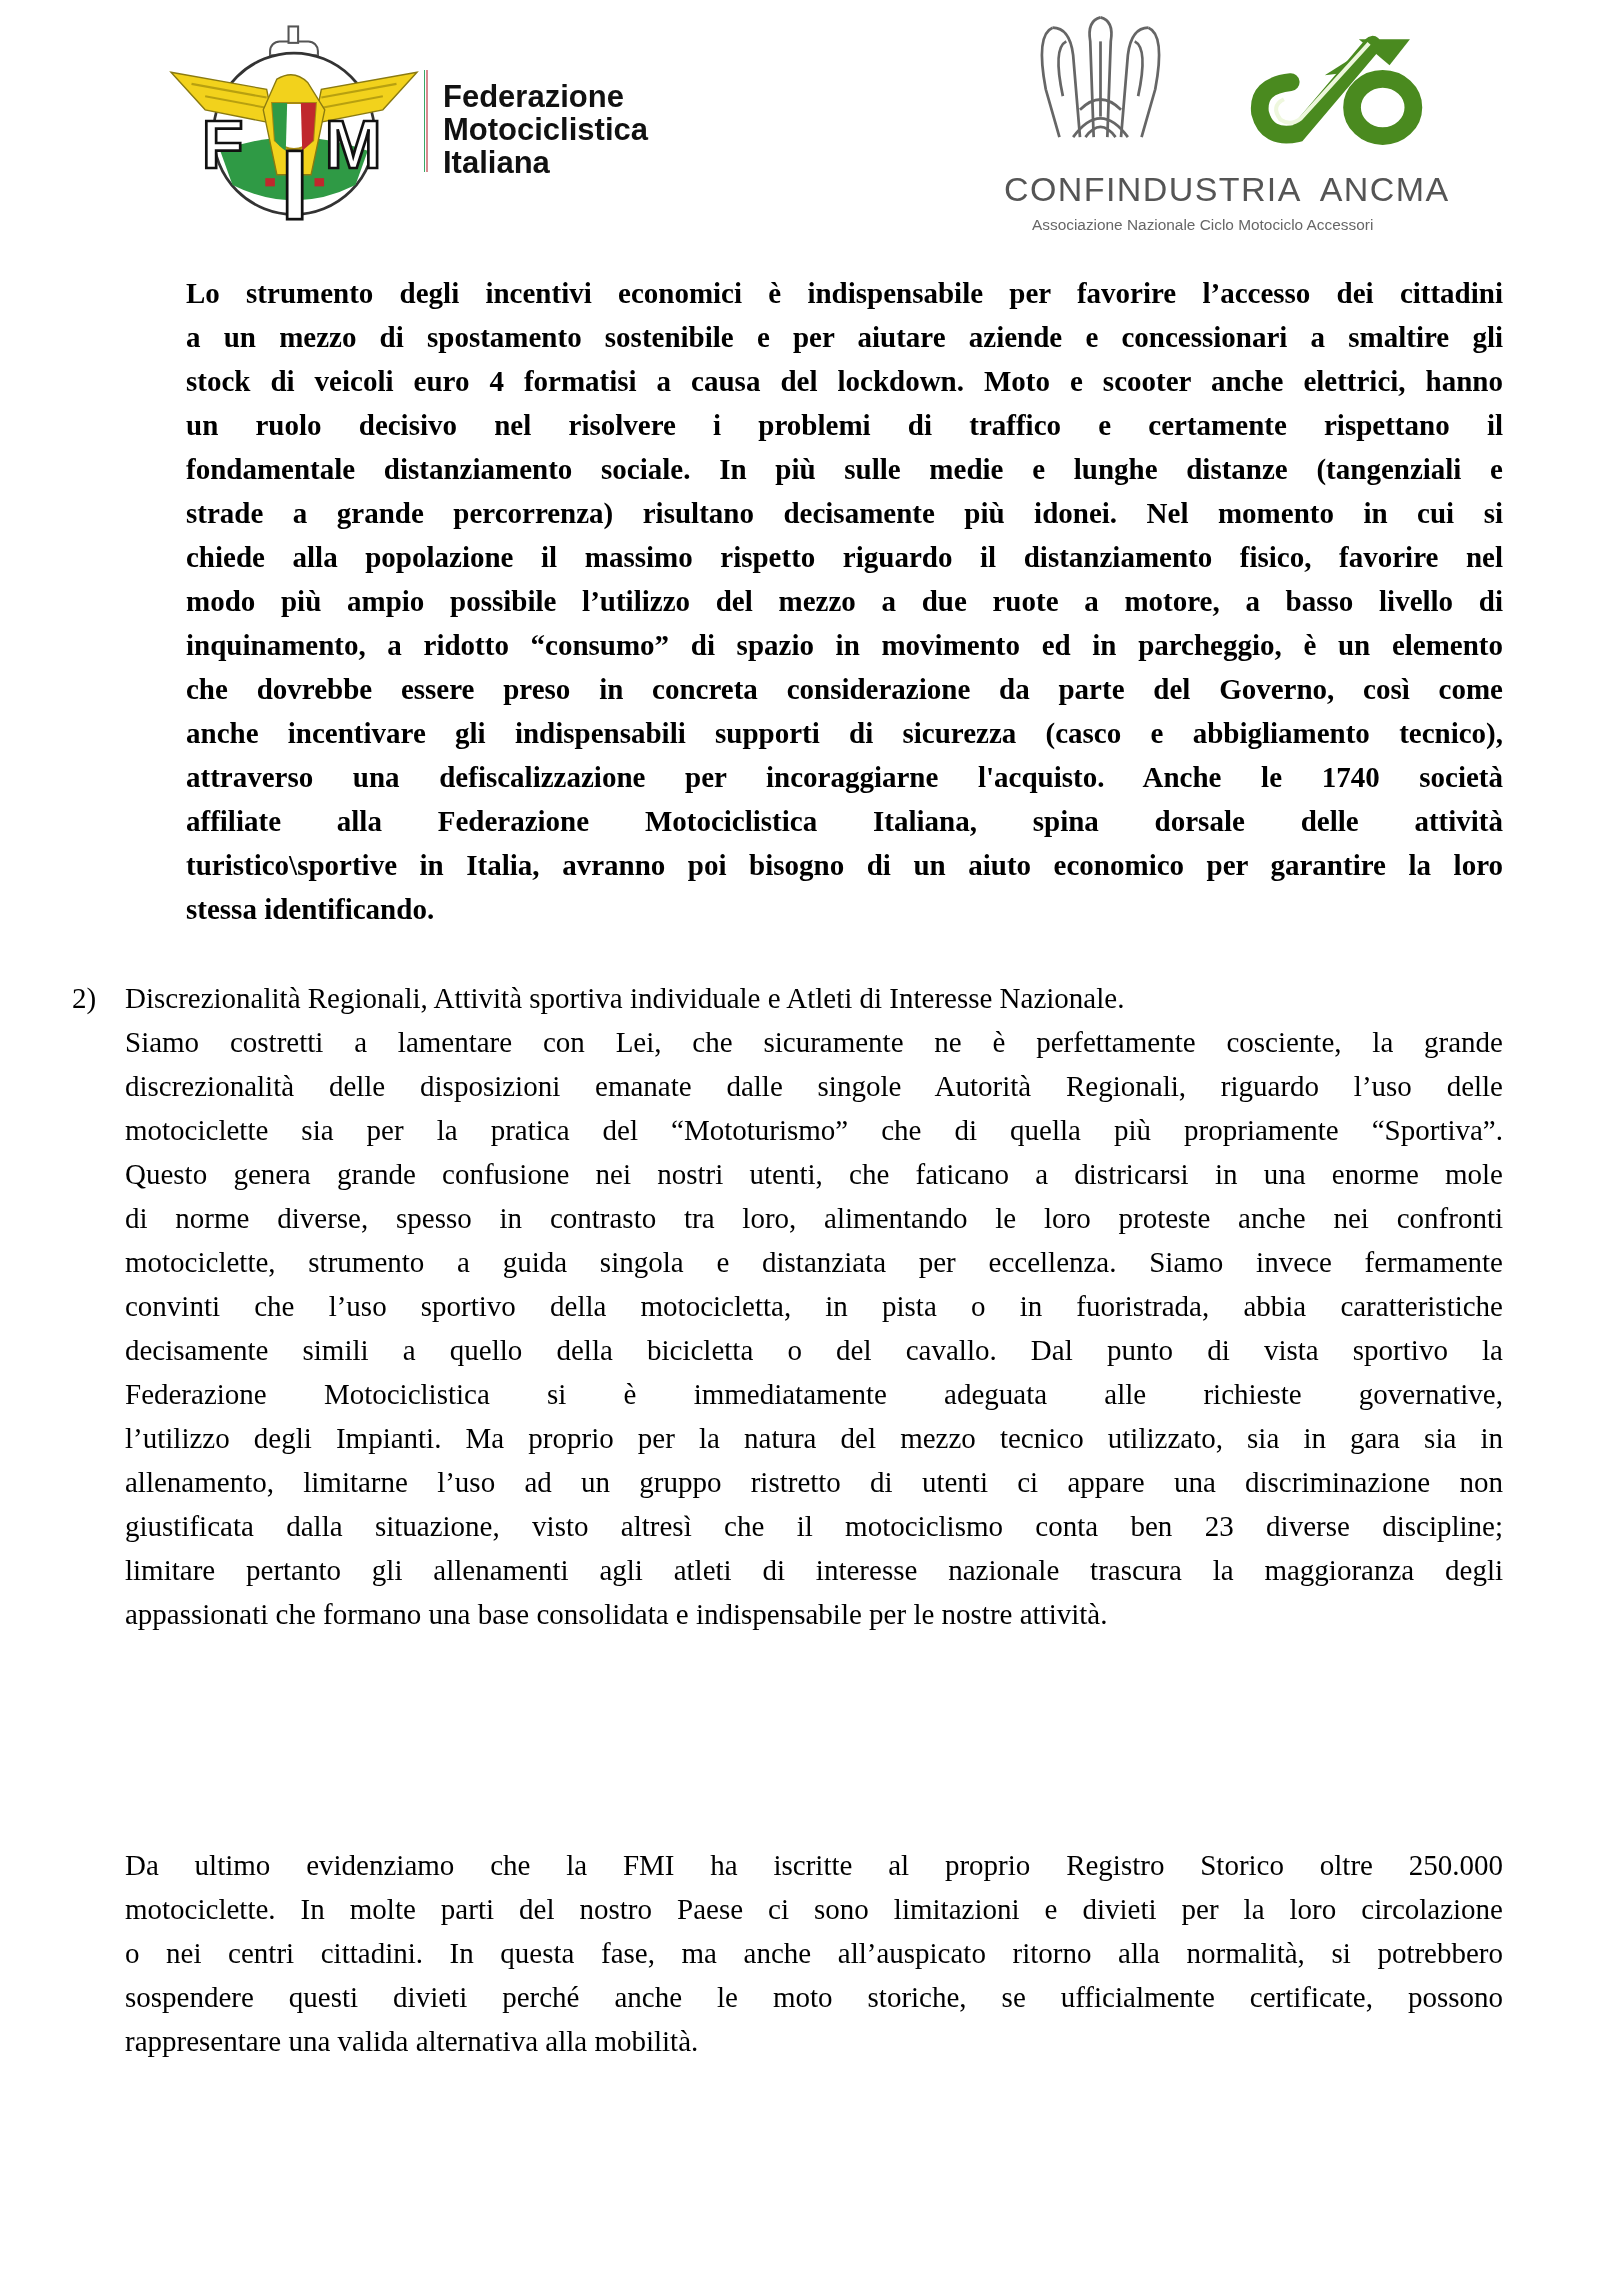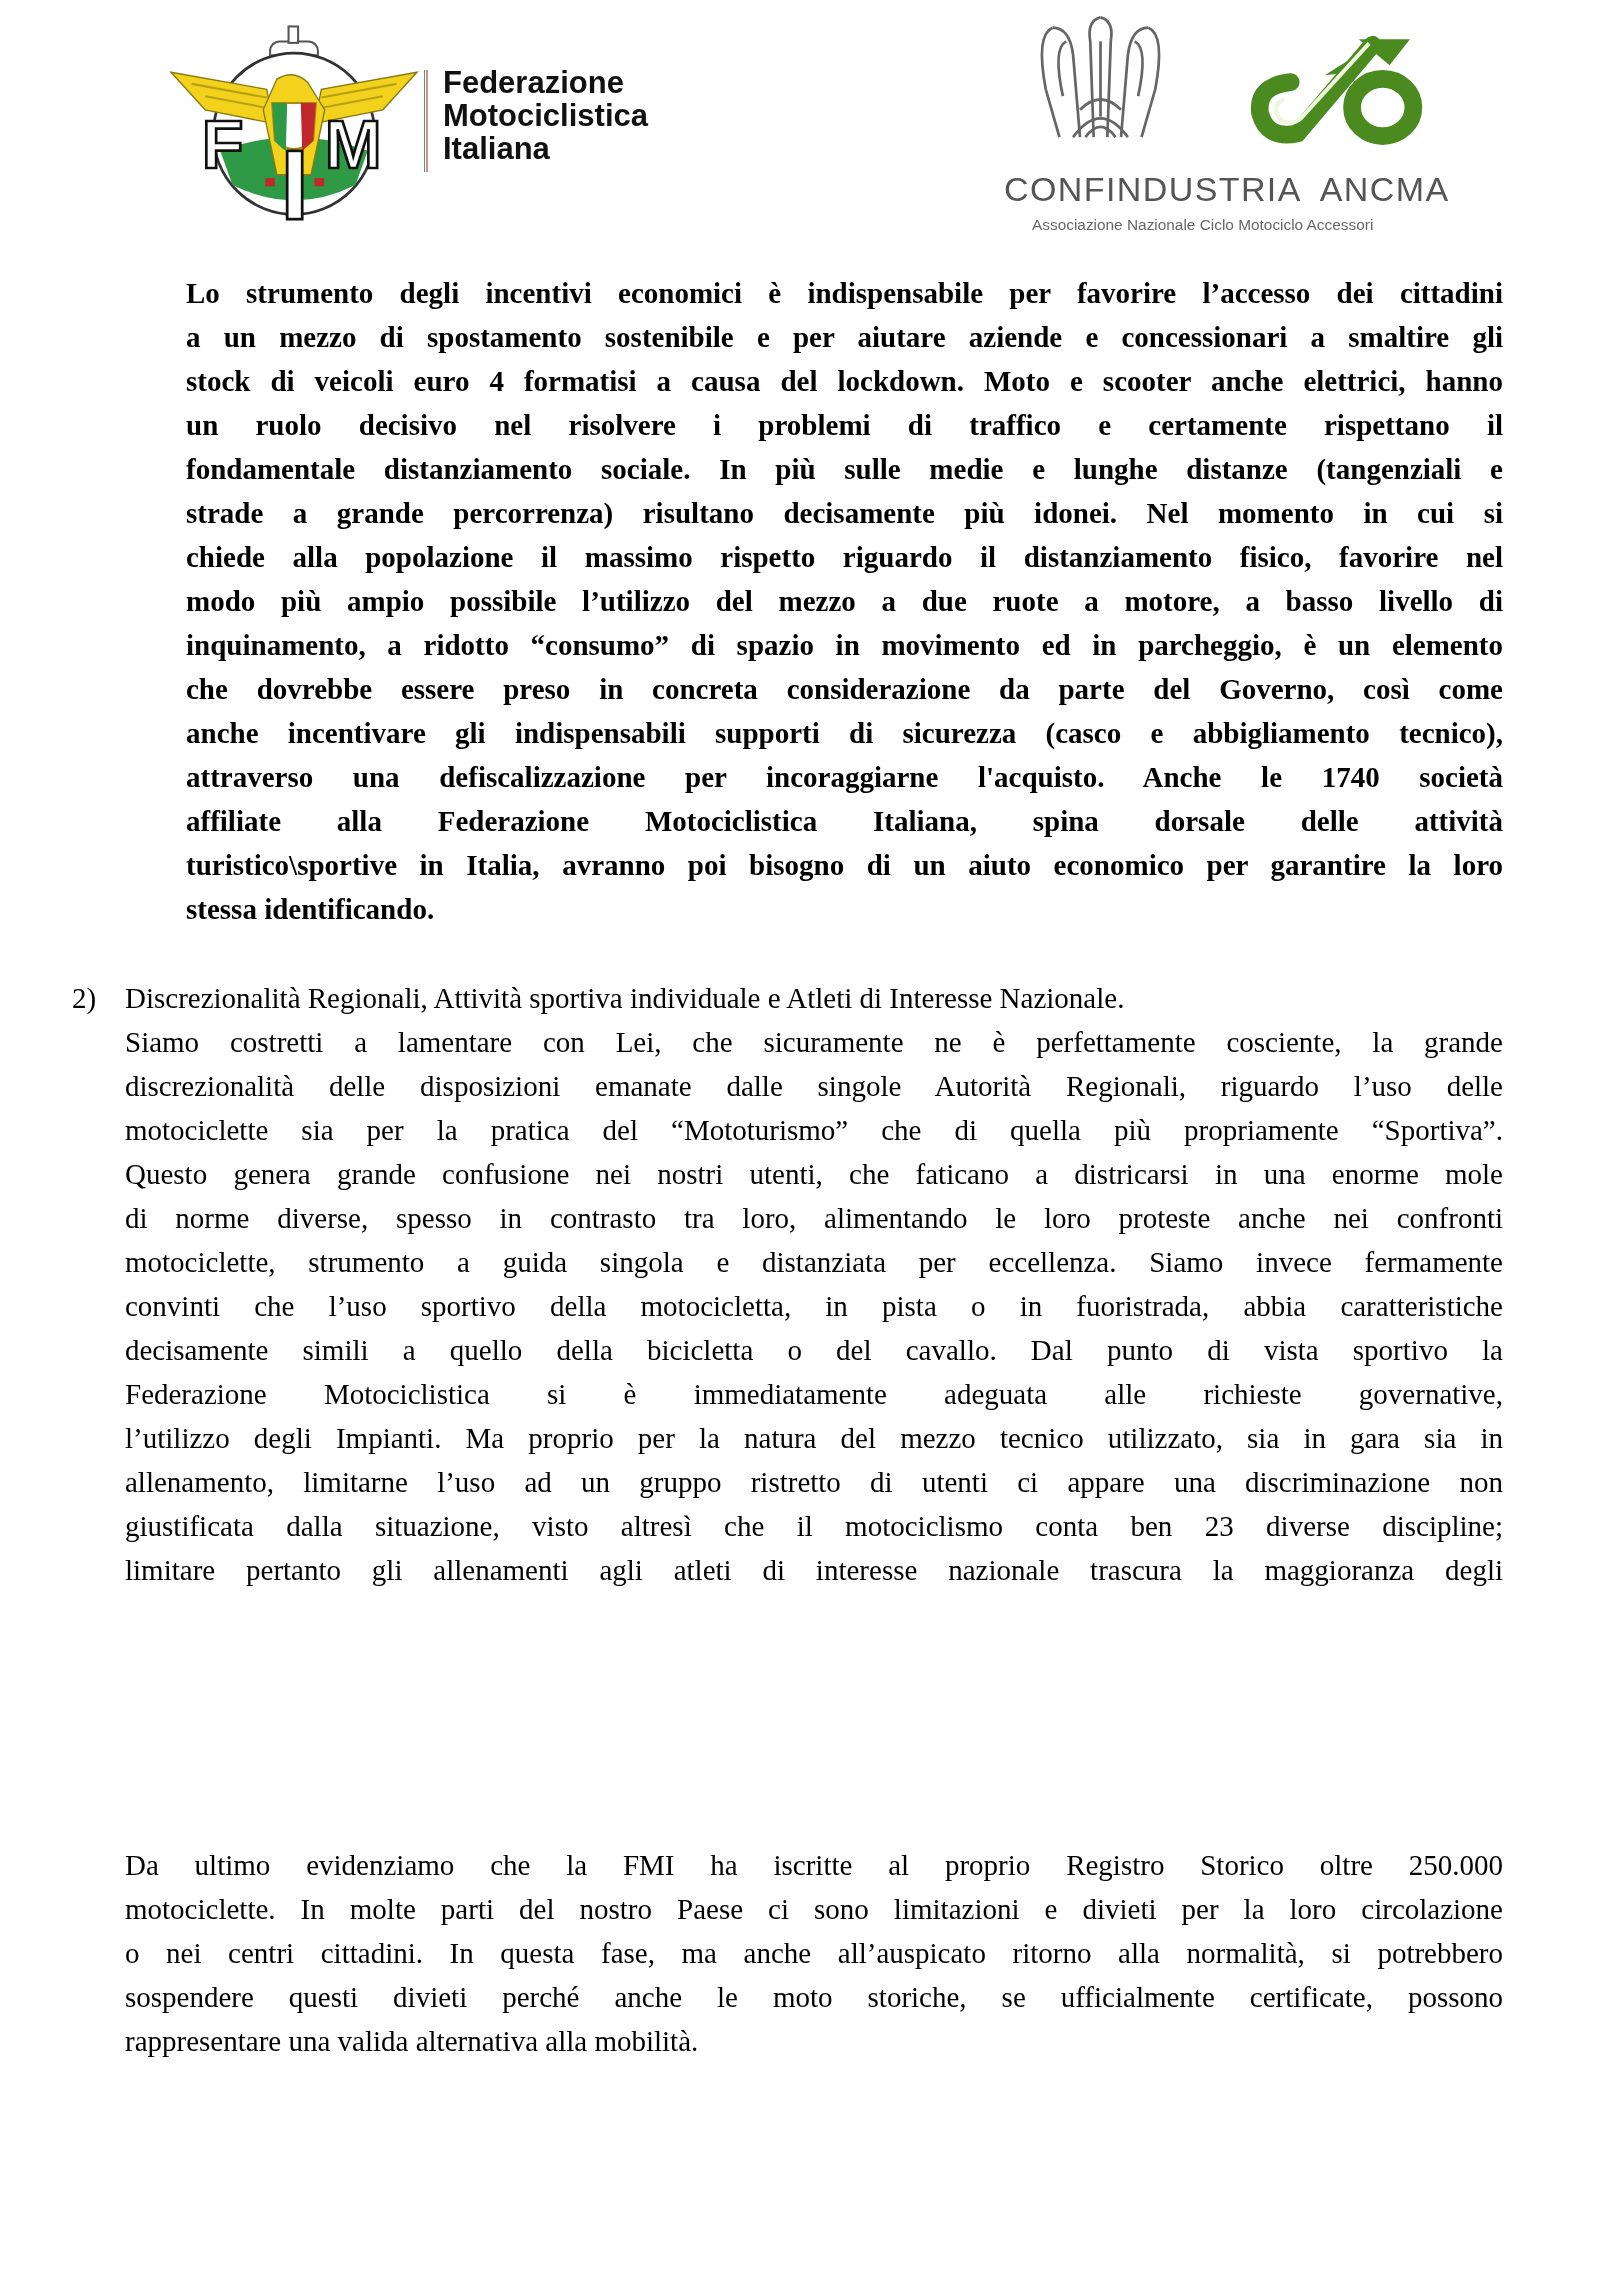--- a/index.html
+++ b/index.html
@@ -2,21 +2,21 @@
 <html style="font-size:11px"><head>
 <meta charset="utf-8">
 <style>
   html, body { margin:0; padding:0; background:#ffffff; }
   body { width:1623px; height:2295px; position:relative; overflow:hidden;
          font-family:"Liberation Serif", "DejaVu Serif", serif; color:#000; }
   .header { position:absolute; left:0; top:0; width:1623px; height:260px; }
   .fmi-logo { position:absolute; left:164px; top:20.5px; width:260px; height:205px; }
   .fmi-divider { position:absolute; left:424px; top:70px; width:4.1px; height:102px;
                  background:linear-gradient(to right,#3aa865 0 33%, #ffffff 33% 55%, #d88a8f 55% 100%); }
-  .fmi-name { position:absolute; left:443px; top:66px; font-family:"Liberation Sans","DejaVu Sans",sans-serif;
+  .fmi-name { position:absolute; left:443px; top:80px; font-family:"Liberation Sans","DejaVu Sans",sans-serif;
               font-weight:bold; font-size:31px; line-height:33px; color:#111; letter-spacing:0px; }
   .fmi-name div { white-space:nowrap; }
   .conf-eagle { position:absolute; left:1032px; top:13.7px; width:137px; height:130px; }
   .ancma-mark { position:absolute; left:1243px; top:31px; width:184px; height:116px; }
   .conf-title { position:absolute; left:1004px; top:171px; width:451px; font-family:"Liberation Sans","DejaVu Sans",sans-serif;
                 font-size:34px; color:#555; letter-spacing:1.4px; white-space:nowrap; line-height:37px; }
   .conf-sub { position:absolute; left:1032px; top:216px; width:451px; font-family:"Liberation Sans","DejaVu Sans",sans-serif;
               font-size:15.4px; color:#666; white-space:nowrap; line-height:18px; }
 
   .para { position:absolute; font-size:29px; line-height:44px; text-align:justify; }
@@ -124,20 +124,21 @@
   <span class="line">Questo genera grande confusione nei nostri utenti, che faticano a districarsi in una enorme mole</span>
   <span class="line">di norme diverse, spesso in contrasto tra loro, alimentando le loro proteste anche nei confronti</span>
   <span class="line">motociclette, strumento a guida singola e distanziata per eccellenza. Siamo invece fermamente</span>
   <span class="line">convinti che l’uso sportivo della motocicletta, in pista o in fuoristrada, abbia caratteristiche</span>
   <span class="line">decisamente simili a quello della bicicletta o del cavallo. Dal punto di vista sportivo la</span>
   <span class="line">Federazione Motociclistica si è immediatamente adeguata alle richieste governative,</span>
   <span class="line">l’utilizzo degli Impianti. Ma proprio per la natura del mezzo tecnico utilizzato, sia in gara sia in</span>
   <span class="line">allenamento, limitarne l’uso ad un gruppo ristretto di utenti ci appare una discriminazione non</span>
   <span class="line">giustificata dalla situazione, visto altresì che il motociclismo conta ben 23 diverse discipline;</span>
   <span class="line">limitare pertanto gli allenamenti agli atleti di interesse nazionale trascura la maggioranza degli</span>
+  <span class="line last">appassionati che formano una base consolidata e indispensabile per le nostre attività.</span>
 </div>
 
 <div class="para p3">
   <span class="line">Da ultimo evidenziamo che la FMI ha iscritte al proprio Registro Storico oltre 250.000</span>
   <span class="line">motociclette. In molte parti del nostro Paese ci sono limitazioni e divieti per la loro circolazione</span>
   <span class="line">o nei centri cittadini. In questa fase, ma anche all’auspicato ritorno alla normalità, si potrebbero</span>
   <span class="line">sospendere questi divieti perché anche le moto storiche, se ufficialmente certificate, possono</span>
   <span class="line last">rappresentare una valida alternativa alla mobilità.</span>
 </div>
 

